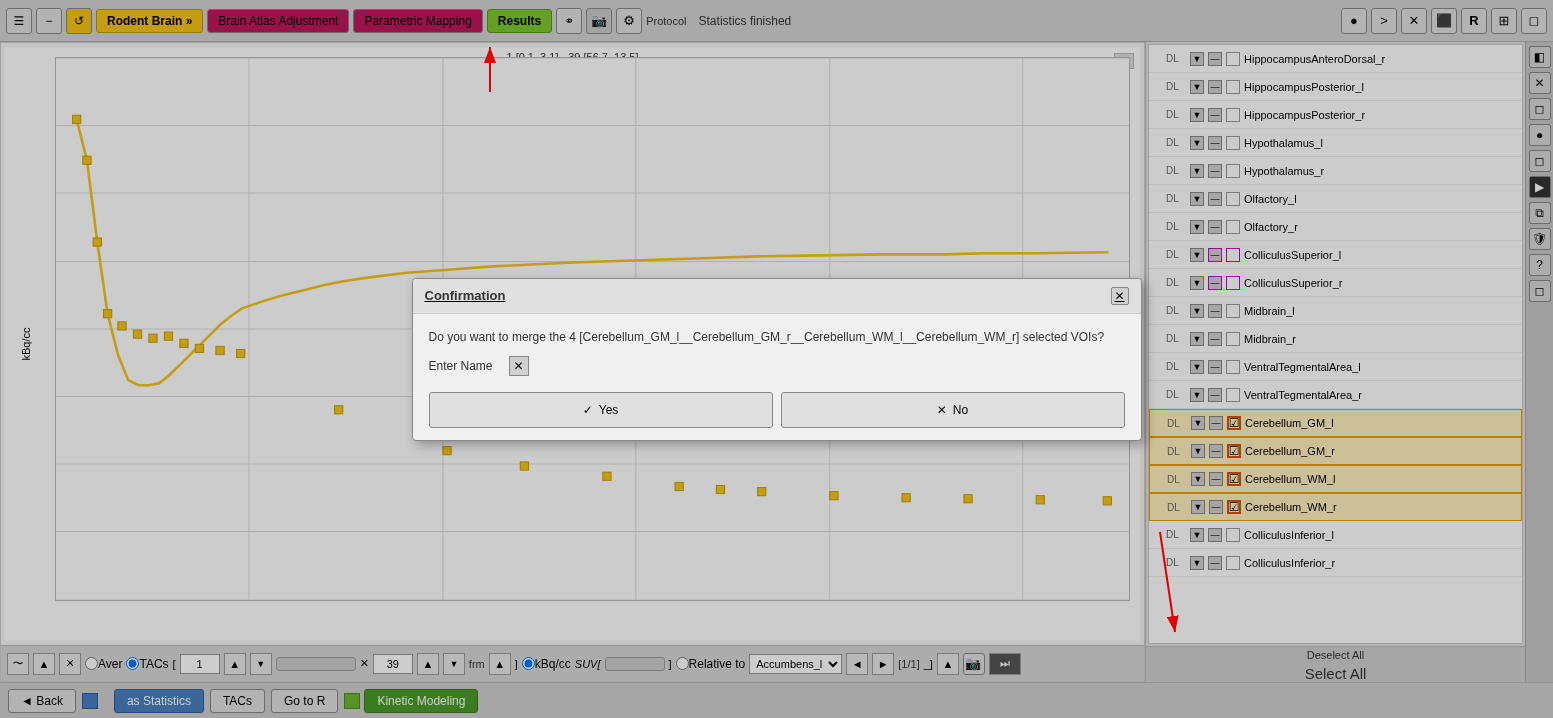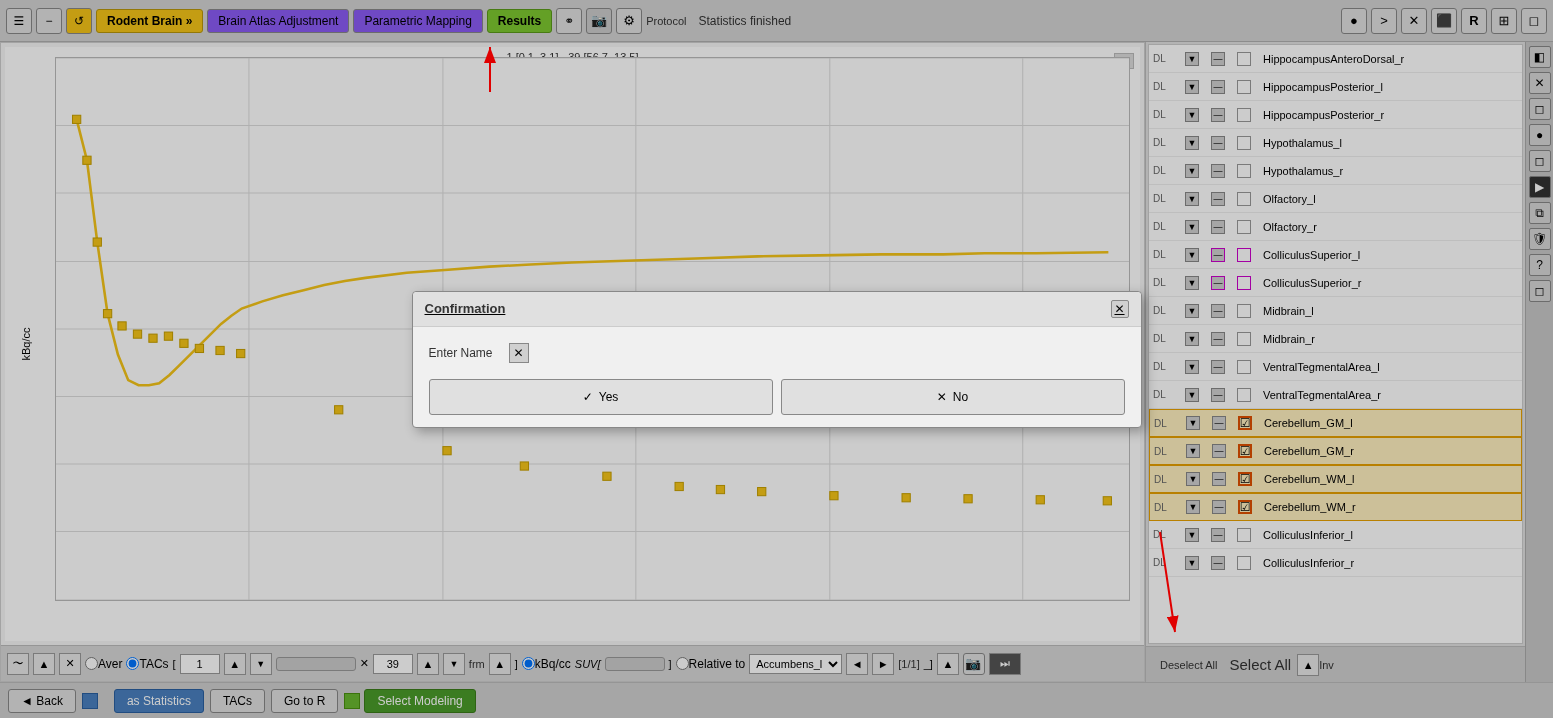--- a/index.html
+++ b/index.html
@@ -5,21 +5,21 @@
     * { box-sizing: border-box; margin: 0; padding: 0; font-family: Arial, sans-serif; font-size: 12px; }
     body { background: #e8e8e8; width: 1553px; height: 718px; overflow: hidden; position: relative; }
 
     
     .toolbar {
       display: flex; align-items: center; height: 42px; background: #d4d4d4;
       border-bottom: 1px solid #b0b0b0; padding: 0 6px; gap: 4px;
     }
     .toolbar-btn {
       padding: 4px 10px; border: 1px solid #888; border-radius: 3px;
-      background: #8b5cf6; cursor: pointer; font-size: 12px; white-space: nowrap;
+      background: #be185d; cursor: pointer; font-size: 12px; white-space: nowrap;
     }
     .toolbar-btn.yellow { background: #f5c518; border-color: #b8960a; font-weight: bold; }
     .toolbar-btn.green { background: #7ec830; border-color: #5a9a1a; font-weight: bold; }
     .toolbar-icon {
       width: 26px; height: 26px; border: 1px solid #888; border-radius: 3px;
       background: #e0e0e0; display: flex; align-items: center; justify-content: center;
       cursor: pointer; font-size: 13px;
     }
     .status-text { color: #333; font-size: 12px; margin-left: 8px; }
     .toolbar-spacer { flex: 1; }
@@ -85,35 +85,35 @@
     
     .right-panel {
       width: 380px; background: #e0e0e0; border-left: 1px solid #bbb;
       display: flex; flex-direction: column; overflow: hidden;
     }
     .voi-list {
       flex: 1; overflow-y: auto; background: white; border: 1px solid #ccc; margin: 2px;
     }
     .voi-row {
       display: flex; align-items: center; height: 28px; border-bottom: 1px solid #eee;
-      padding: 0 4px; gap: 12px;
+      padding: 0 17px; gap: 4px;
     }
     .voi-row.selected { background: #fff0c0; border: 1px solid #e8a000; }
     .voi-color-box {
       width: 14px; height: 14px; border: 1px solid #999; flex-shrink: 0;
     }
     .voi-label { font-size: 11px; flex: 1; }
     .voi-dl { font-size: 10px; color: #666; width: 20px; }
     .voi-icon { width: 14px; height: 14px; border: 1px solid #888; background: #d0d0d0; 
                 display: flex; align-items: center; justify-content: center; font-size: 9px; cursor: pointer; }
     .voi-check { width: 14px; height: 14px; border: 2px solid #e05000; display: flex;
                  align-items: center; justify-content: center; }
     .right-controls {
       height: 36px; background: #d0d0d0; border-top: 1px solid #bbb;
-      display: flex; align-items: center; padding: 0 8px; 
+      display: flex; align-items: center; padding: 0 8px;  flex-direction: column;
     }
 
     
     .far-right {
       width: 28px; background: #c8c8c8; border-left: 1px solid #aaa;
       display: flex; flex-direction: column; align-items: center; padding: 4px 0; gap: 4px;
     }
     .side-icon {
       width: 22px; height: 22px; border: 1px solid #888; background: #d8d8d8;
       display: flex; align-items: center; justify-content: center; cursor: pointer;
@@ -484,31 +484,32 @@
 <div class="bottom-bar">
   <button class="bottom-btn">◄ Back</button>
   <div style="display:flex;align-items:center;gap:16px;">
     <div style="width:16px;height:16px;background:#4a80c0;border:1px solid #2a60a0;"></div>
     <button class="bottom-btn blue">as Statistics</button>
   </div>
   <button class="bottom-btn">TACs</button>
   <button class="bottom-btn">Go to R</button>
   <div style="display:flex;align-items:center;gap:4px;">
     <div style="width:16px;height:16px;background:#6ab830;border:1px solid #4a9010;"></div>
-    <button class="bottom-btn green-dark">Select Modeling</button>
+    <button class="bottom-btn green-dark">Kinetic Modeling</button>
   </div>
 </div>
 
 <div class="modal-overlay">
   <div class="modal">
     <div class="modal-header">
       <span class="modal-title">Confirmation</span>
       <div class="modal-close">✕</div>
     </div>
     <div class="modal-body">
+      <p class="modal-text">Do you want to merge the 4 [Cerebellum_GM_l__Cerebellum_GM_r__Cerebellum_WM_l__Cerebellum_WM_r] selected VOIs?</p>
       <div class="modal-input-row">
         <span class="modal-input-label">Enter Name</span>
         <div class="modal-clear">✕</div>
       </div>
       <div class="modal-buttons">
         <button class="modal-btn">
           <span>✓</span>
           <span>Yes</span>
         </button>
         <button class="modal-btn">

